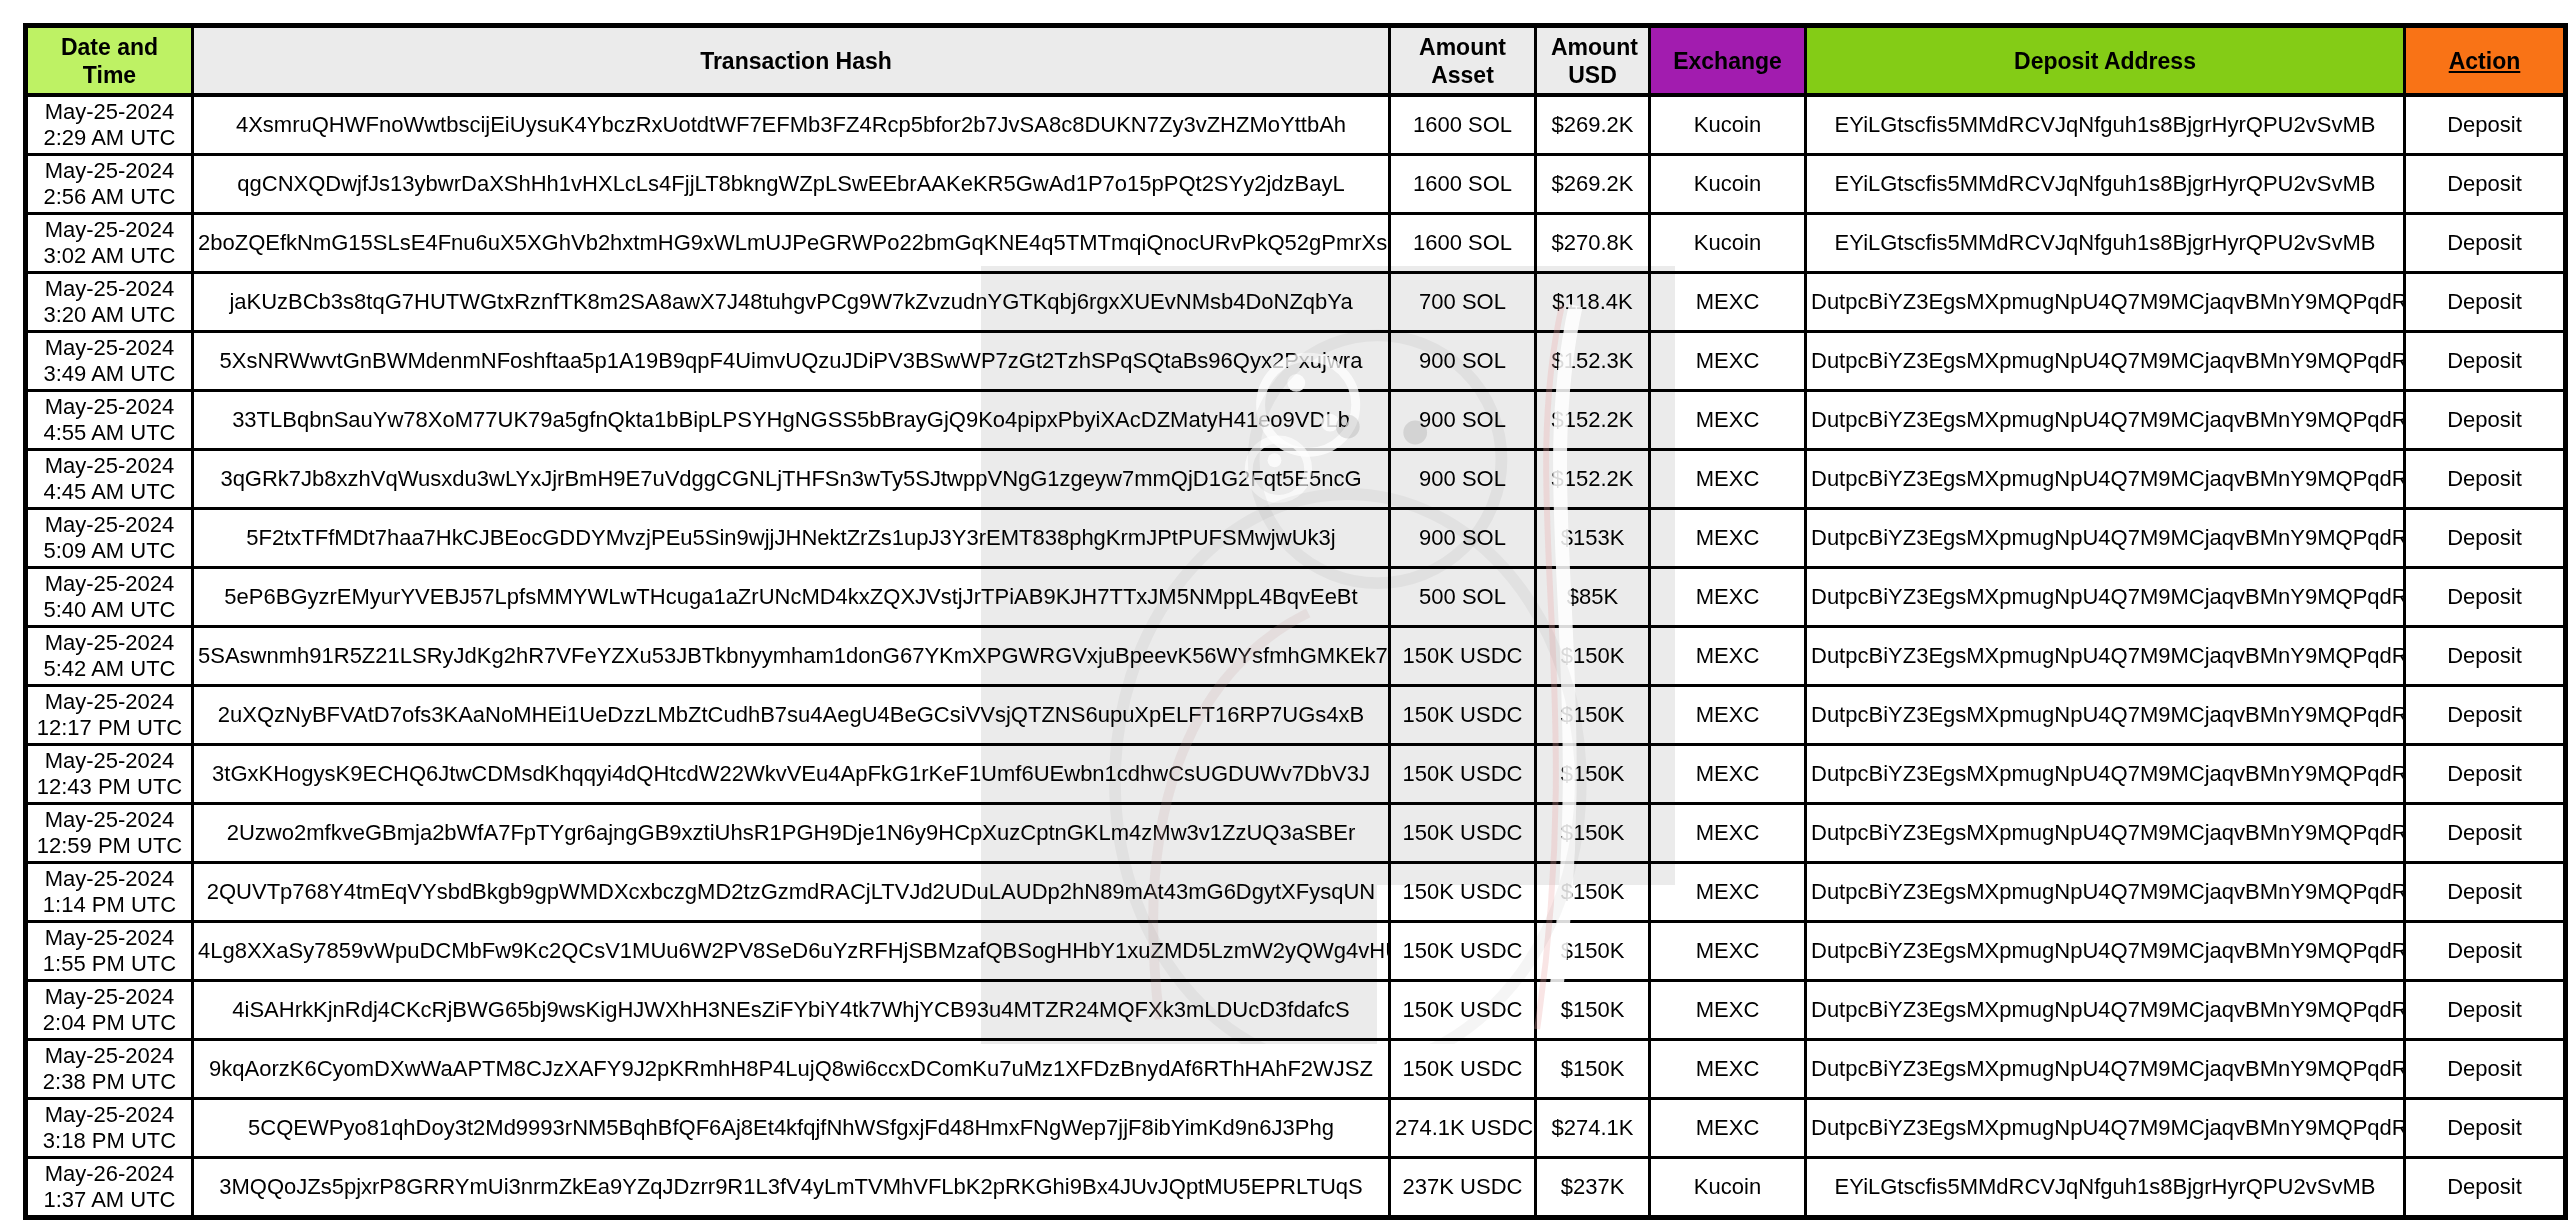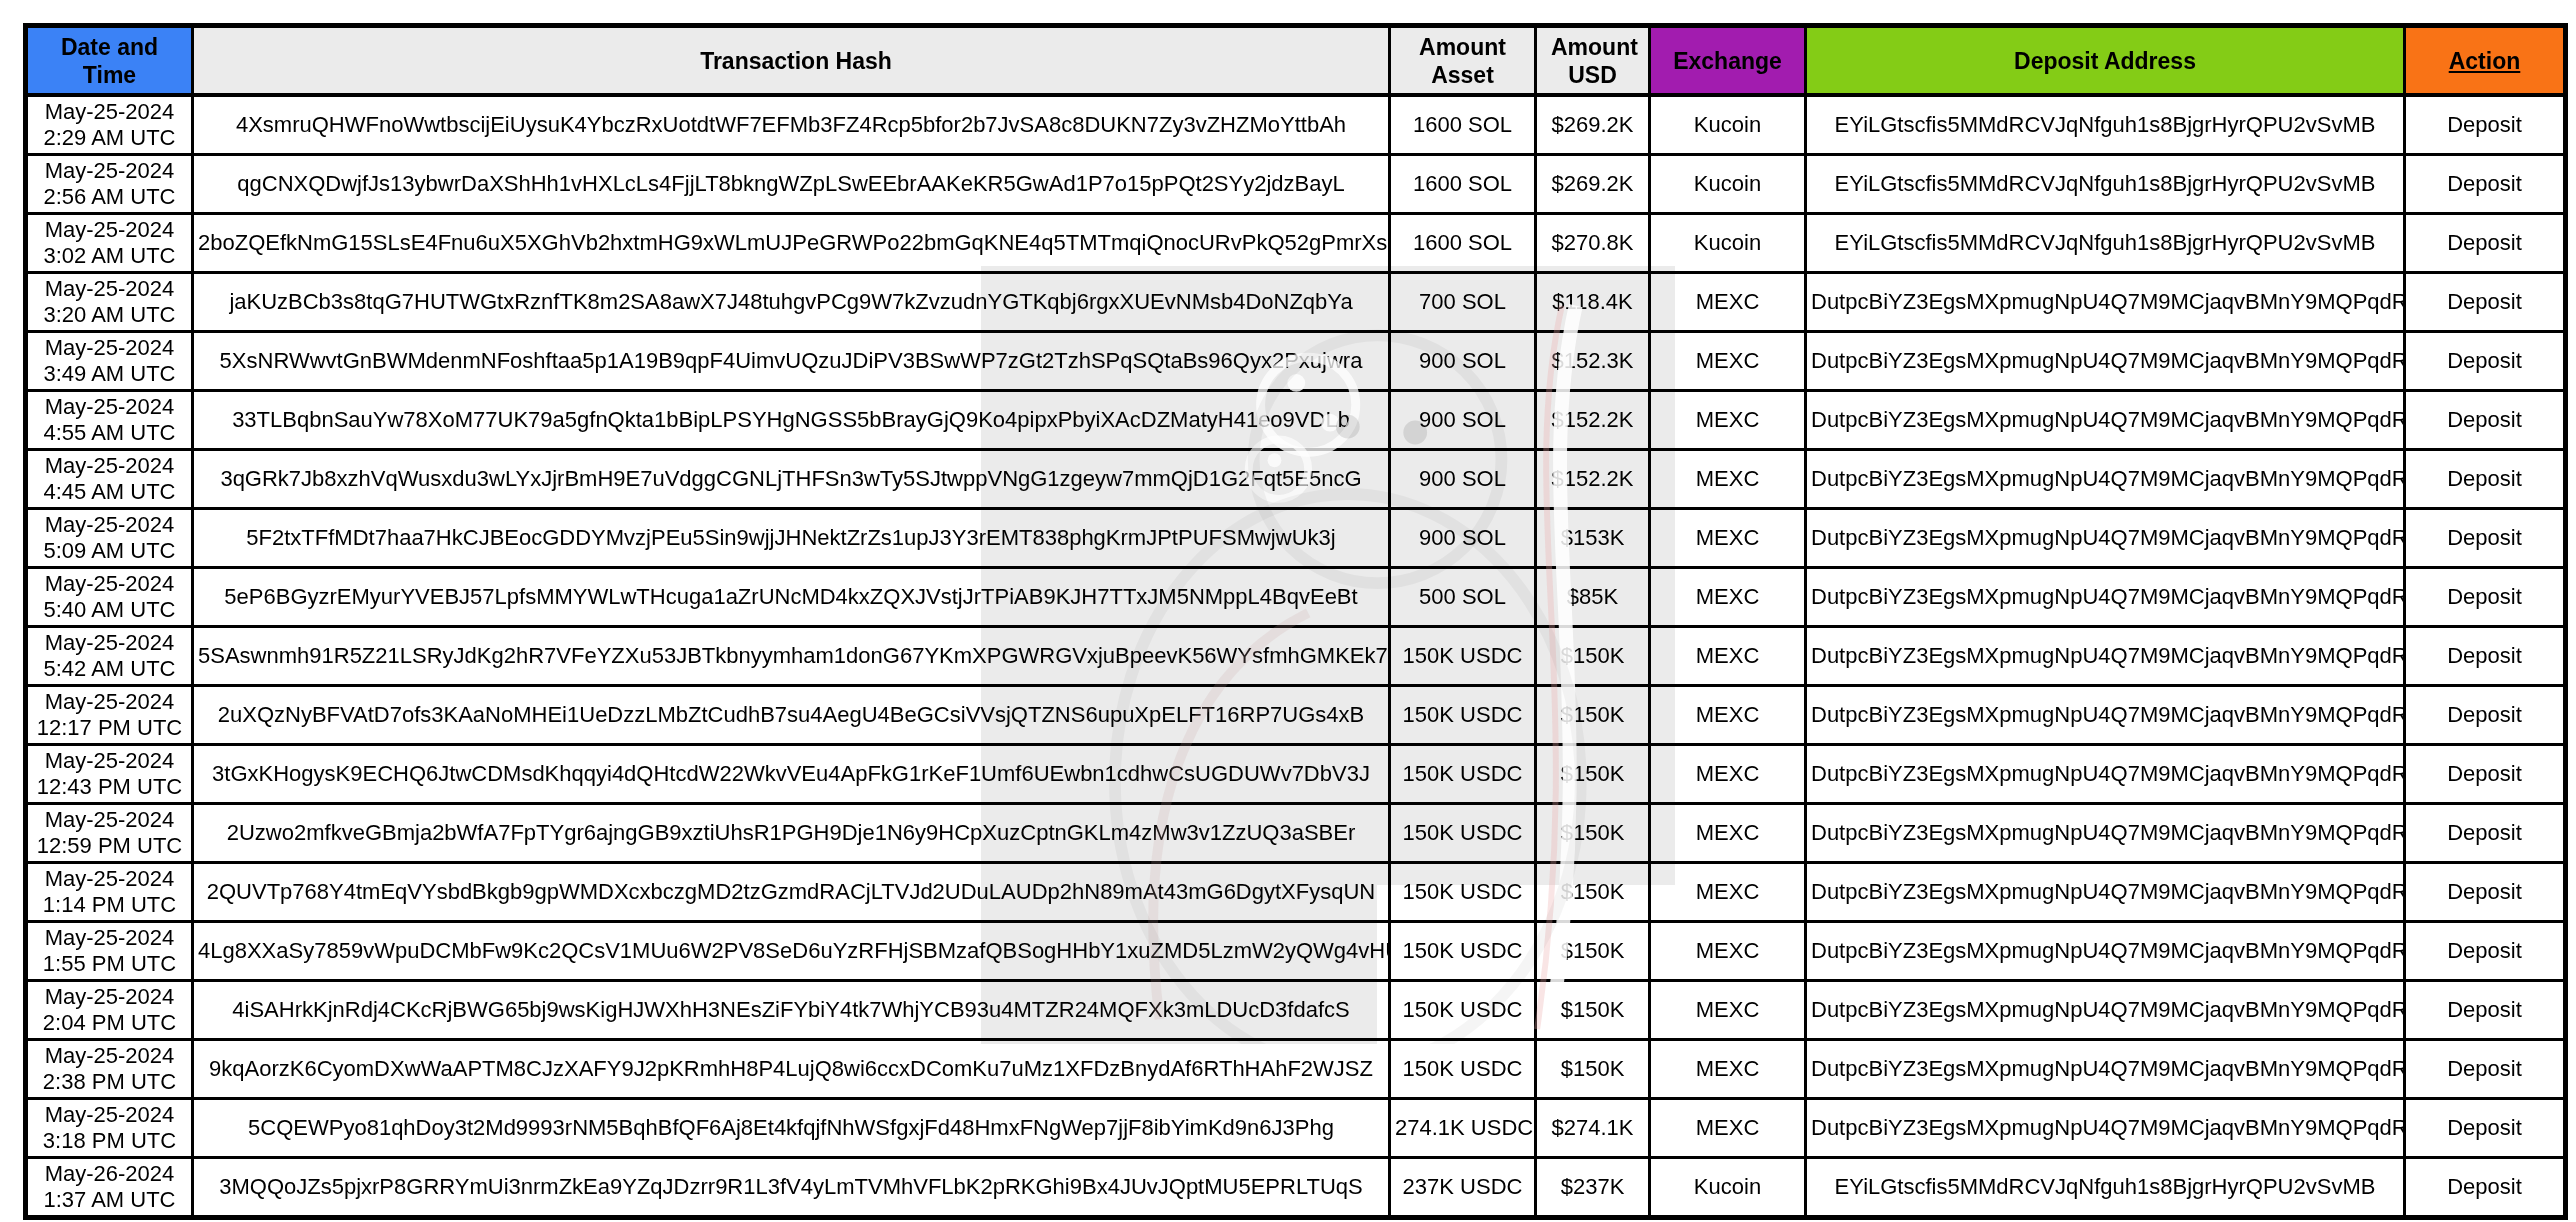--- a/index.html
+++ b/index.html
@@ -70,21 +70,21 @@
       <col style="width:167px">
       <col style="width:1197px">
       <col style="width:146px">
       <col style="width:114px">
       <col style="width:156px">
       <col style="width:599px">
       <col style="width:161px">
     </colgroup>
     <thead>
       <tr>
-        <th style="background: #3b82f6;">Date and Time</th>
+        <th style="background: #bef264;">Date and Time</th>
         <th style="background: rgb(235, 235, 235); padding-left: 24px;">Transaction Hash</th>
         <th style="background: rgb(235, 235, 235);">Amount Asset</th>
         <th style="background: rgb(235, 235, 235);">Amount USD</th>
         <th style="background: #a21caf;">Exchange</th>
         <th style="background: #84cc16;">Deposit Address</th>
         <th style="background: #f97316; text-decoration: underline;">Action</th>
       </tr>
     </thead>
     <tbody>
         <tr>

